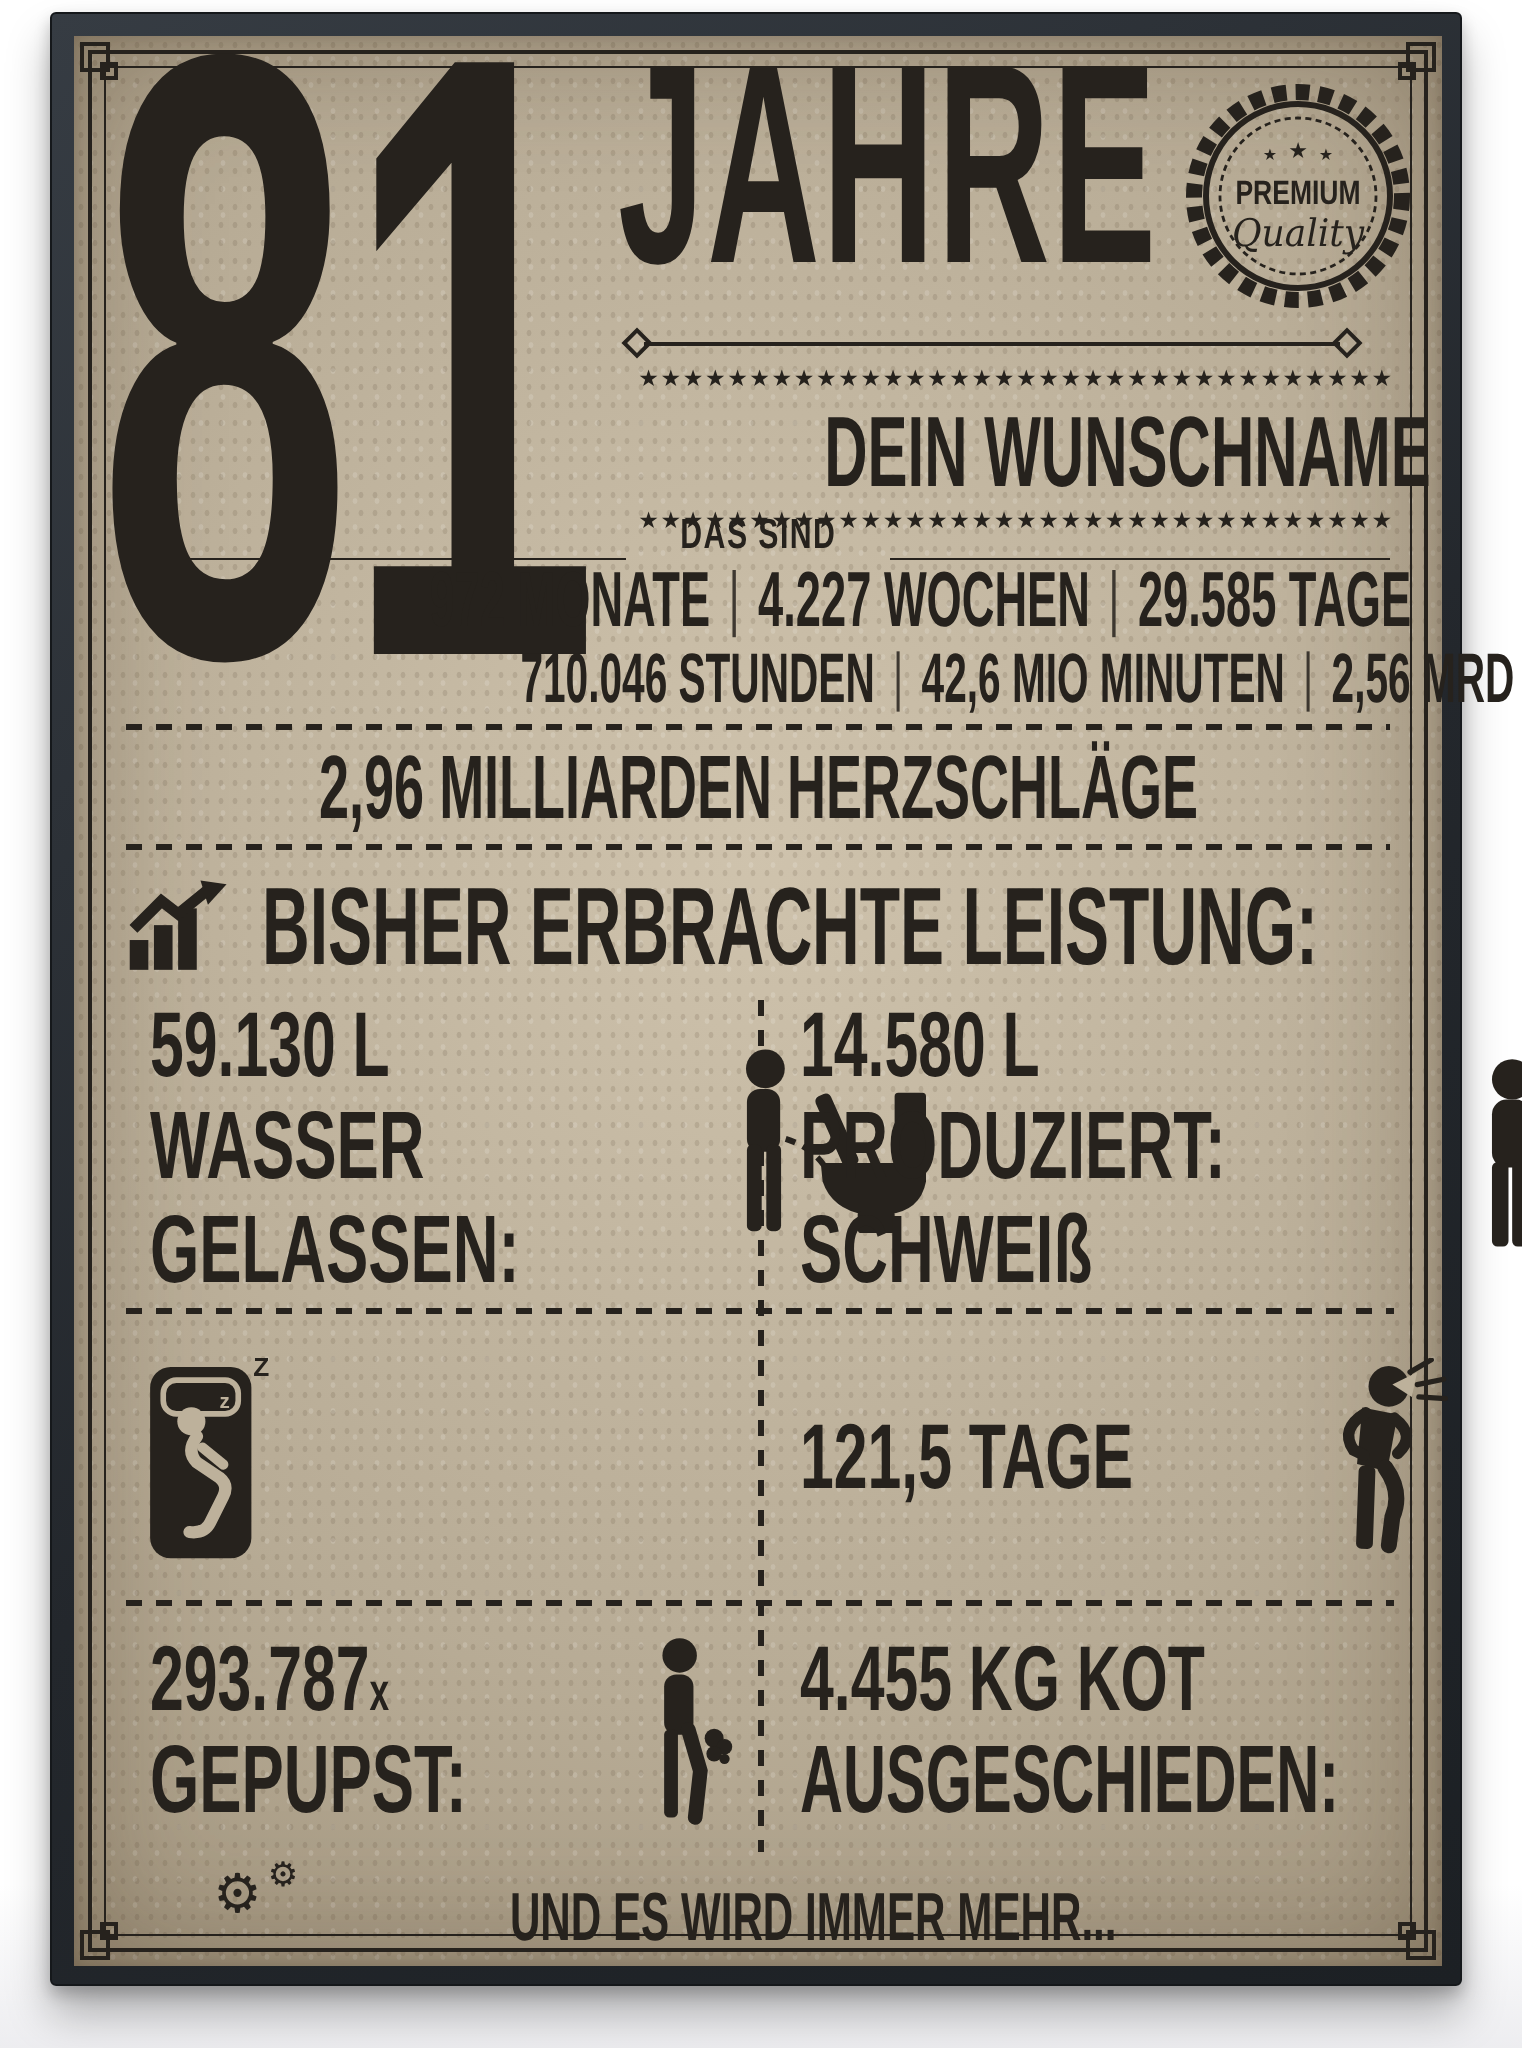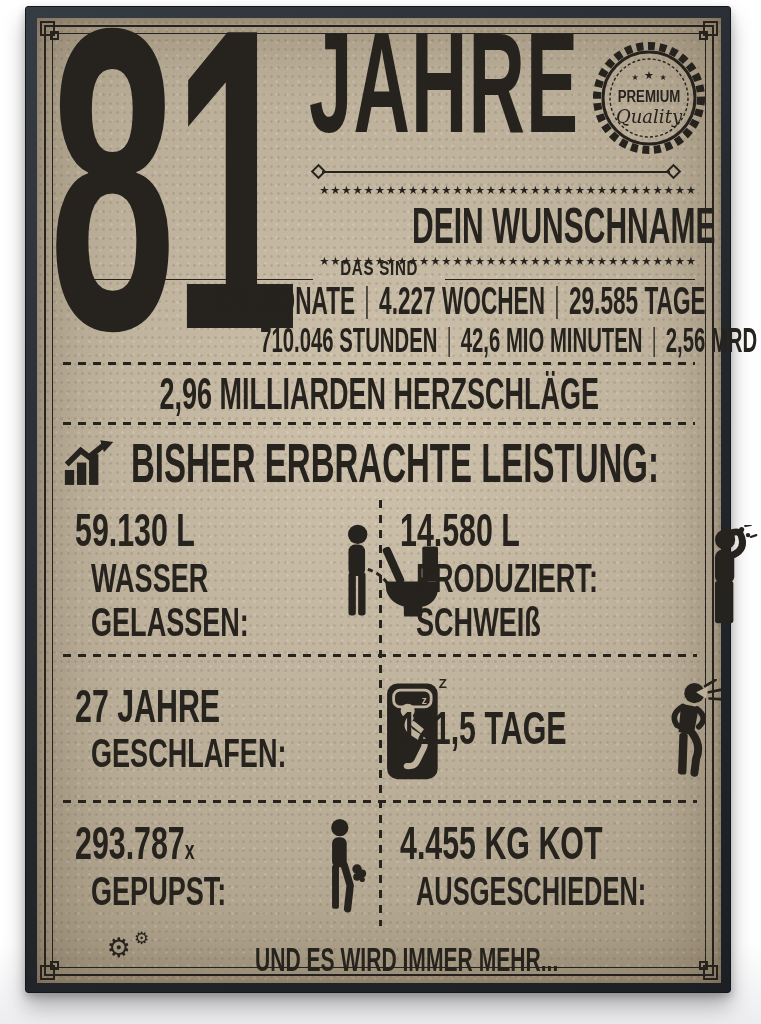--- a/index.html
+++ b/index.html
@@ -98,21 +98,21 @@
   .gv{position:absolute;left:calc(50% - 1.5px);top:4px;bottom:6px;width:3px;
     background:repeating-linear-gradient(180deg,var(--ink) 0 8px,transparent 8px 15px);}
   .gh{position:absolute;left:0;right:0;height:3px;
     background:repeating-linear-gradient(90deg,var(--ink) 0 8px,transparent 8px 15px);}
   .gh1{top:158px;} .gh2{top:304px;}
   .cell{position:absolute;width:50%;display:flex;align-items:center;justify-content:space-between;padding:0 10px 0 12px;}
   .c1{left:0;top:0;height:158px;} .c2{left:50%;top:0;height:158px;padding-left:20px;}
   .c3{left:0;top:161px;height:143px;} .c4{left:50%;top:161px;height:143px;padding-left:20px;}
   .c5{left:0;top:307px;height:126px;} .c6{left:50%;top:307px;height:126px;padding-left:20px;}
   .cell-text{font-weight:bold;line-height:1.08;}
-  .l1{font-size:46px;text-decoration:underline;} .l2{font-size:41px;margin-left:16px;}
+  .l1{font-size:46px;text-decoration:underline;} .l2{font-size:48px;}
   .suffix{font-size:.58em;}
   .cell-icon{flex:none;display:flex;align-items:center;}
 
   .footer{position:absolute;left:0;right:0;top:910px;height:38px;display:flex;align-items:center;justify-content:center;gap:6px;}
   .gear-big{font-size:27px;line-height:1;font-family:"DejaVu Sans",sans-serif;}
   .gear-small{font-size:17px;line-height:1;position:relative;top:-9px;left:-3px;font-family:"DejaVu Sans",sans-serif;}
   .footer-text{font-size:34px;font-weight:bold;margin-left:4px;margin-top:24px;}
 
   svg text{font-family:"Liberation Sans","DejaVu Sans",sans-serif;}
   .qual{font-family:"DejaVu Serif",serif;font-style:italic;}
@@ -261,24 +261,20 @@
               <path d="M46,32 Q58,26 54,13 Q52,6 45,8" fill="none" stroke="#26221d" stroke-width="7.5" stroke-linecap="round"></path>
               <g stroke="#26221d" stroke-width="2.4" stroke-linecap="round">
                 <line x1="58" y1="1" x2="64" y2="0"></line>
                 <line x1="64" y1="13" x2="70" y2="11"></line>
               </g>
             </svg>
           </div>
         </div>
 
         <div class="cell c3">
-          <div class="cell-text">
-            <div class="l1"><span class="cx" style="--sx:.66">27 JAHRE</span></div>
-            <div class="l2"><span class="cx" style="--sx:.66">GESCHLAFEN:</span></div>
-          </div>
           <div class="cell-icon">
             <svg viewBox="0 0 66 112" width="62" height="105">
               <rect x="0" y="8" width="54" height="102" rx="11" fill="#26221d"></rect>
               <rect x="7" y="15" width="40" height="18" rx="7" fill="none" stroke="#bdb19b" stroke-width="3"></rect>
               <circle cx="22" cy="37" r="7.5" fill="#bdb19b"></circle>
               <path d="M25,45 q-6,8 0,14 l12,8 q5,4 2,10 l-7,14 q-3,6 -11,5" fill="none" stroke="#bdb19b" stroke-width="6.5" stroke-linecap="round"></path>
               <path d="M28,51 l11,9" stroke="#bdb19b" stroke-width="5.5" stroke-linecap="round"></path>
               <text x="37" y="30" font-size="11" font-weight="bold" fill="#bdb19b">z</text>
               <text x="55" y="13" font-size="14" font-weight="bold" fill="#26221d">Z</text>
             </svg>

